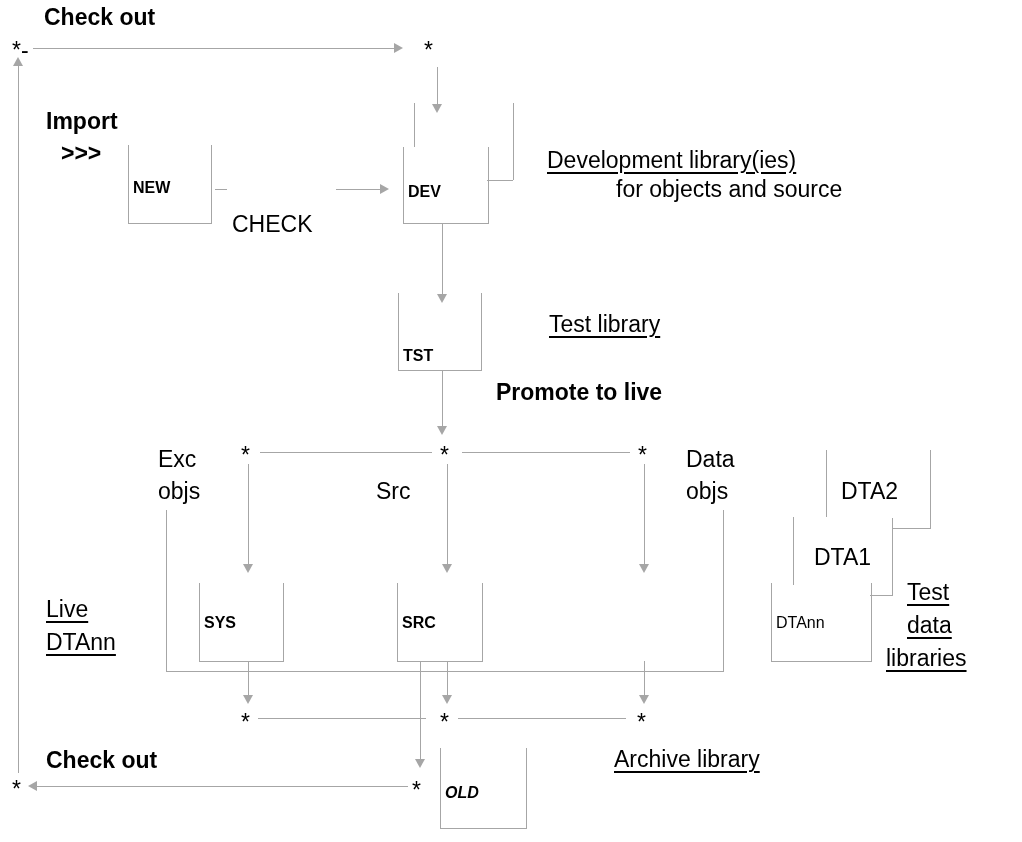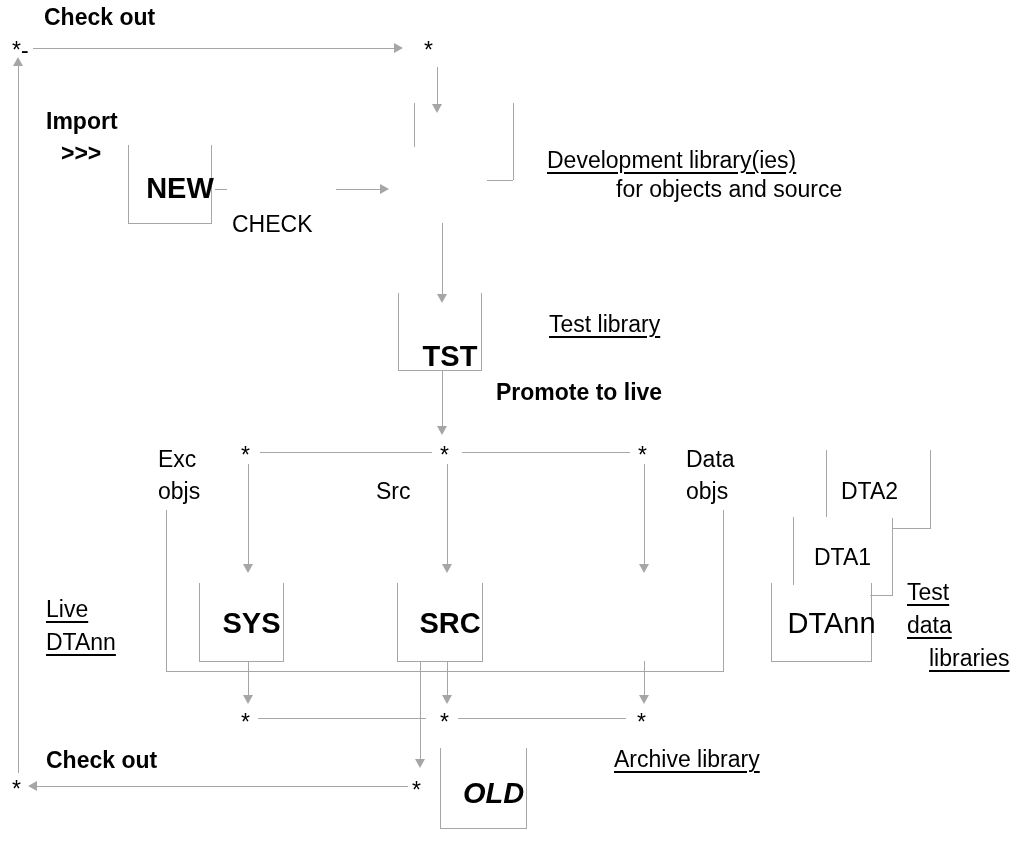--- a/index.html
+++ b/index.html
@@ -5,22 +5,22 @@
   html,body{margin:0;padding:0;background:#ffffff;}
   #stage{position:relative;width:1022px;height:842px;background:#ffffff;
          font-family:"Liberation Sans",sans-serif;color:#000;overflow:hidden;}
   .t{position:absolute;font-size:23px;line-height:25px;white-space:pre;color:#000;}
   .b{font-weight:bold;}
   .u{text-decoration:underline;text-underline-offset:4px;}
   .h{position:absolute;height:1px;background:#a6a6a6;}
   .v{position:absolute;width:1px;background:#a6a6a6;}
   .bucket{position:absolute;border-left:1px solid #a6a6a6;border-right:1px solid #a6a6a6;
           border-bottom:1px solid #a6a6a6;}
-  .node{position:absolute;left:10px;width:100%;text-align:center;font-weight:bold;
-        font-size:29px;line-height:24px;white-space:pre;}
+  .node{position:absolute;left:4px;width:100%;font-weight:bold;
+        font-size:16px;line-height:24px;white-space:pre;}
   .ar{position:absolute;width:0;height:0;}
   .ar.right{border-top:5px solid transparent;border-bottom:5px solid transparent;border-left:9px solid #a6a6a6;}
   .ar.left {border-top:5px solid transparent;border-bottom:5px solid transparent;border-right:9px solid #a6a6a6;}
   .ar.down {border-left:5px solid transparent;border-right:5px solid transparent;border-top:9px solid #a6a6a6;}
   .ar.up   {border-left:5px solid transparent;border-right:5px solid transparent;border-bottom:9px solid #a6a6a6;}
   .star{position:absolute;font-size:23px;line-height:23px;color:#000;}
 </style>
 </head>
 <body>
 
@@ -46,20 +46,23 @@
   <div class="h" style="left:336px;top:189px;width:44px;"></div>
   <div class="ar right" style="left:380px;top:184px;"></div>
 
   <div class="v" style="left:437px;top:67px;height:37px;"></div>
   <div class="ar down" style="left:432px;top:104px;"></div>
 
   <div class="v" style="left:414px;top:103px;height:44px;"></div>
   <div class="v" style="left:513px;top:103px;height:77px;"></div>
   <div class="h" style="left:487px;top:180px;width:26px;"></div>
 
+  <div class="bucket" style="left:403px;top:147px;width:84px;height:76px;">
+    <div class="node" style="top:33px;">DEV</div>
+  </div>
 
   <div class="t u" style="left:547px;top:148px;">Development library(ies)</div>
   <div class="t" style="left:616px;top:177px;">for objects and source</div>
 
   <div class="v" style="left:442px;top:223px;height:71px;"></div>
   <div class="ar down" style="left:437px;top:294px;"></div>
 
   <div class="bucket" style="left:398px;top:293px;width:82px;height:77px;">
     <div class="node" style="top:51px;">TST</div>
   </div>
@@ -139,15 +142,15 @@
   <div class="v" style="left:892px;top:518px;height:77px;"></div>
   <div class="h" style="left:870px;top:595px;width:23px;"></div>
   <div class="t" style="left:814px;top:545px;">DTA1</div>
 
   <div class="bucket" style="left:771px;top:583px;width:99px;height:78px;">
     <div class="node" style="top:28px;font-weight:normal;">DTAnn</div>
   </div>
 
   <div class="t u" style="left:907px;top:580px;">Test</div>
   <div class="t u" style="left:907px;top:613px;">data</div>
-  <div class="t u" style="left:929px;top:646px;text-decoration:underline;">libraries</div>
+  <div class="t u" style="left:886px;top:646px;text-decoration:underline;">libraries</div>
 
 </div>
 
 </body></html>

